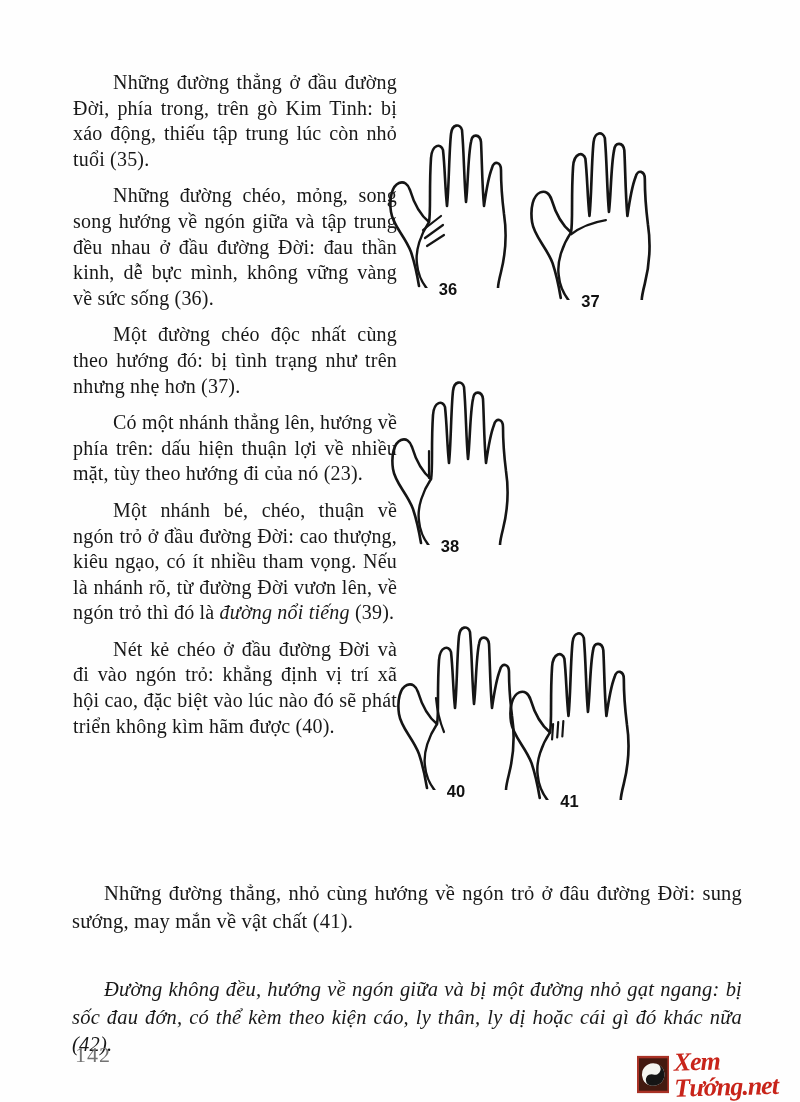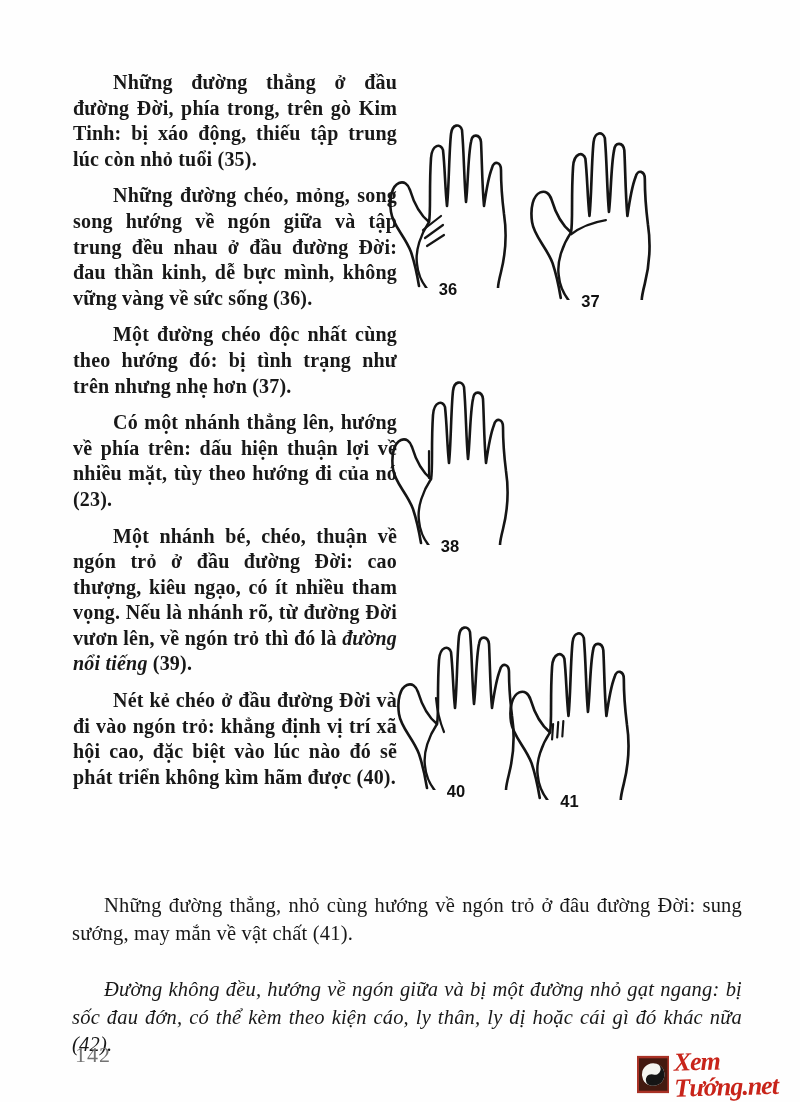--- a/index.html
+++ b/index.html
@@ -13,31 +13,30 @@
   }
   
   .text-col{
     position:absolute;left:73px;top:70px;width:324px;
   }
   .text-col p{
     margin:0 0 11px 0;
     font-size:20px;line-height:25.6px;
     text-align:justify;text-indent:40px;
     letter-spacing:.2px;
-    font-weight:bold;
   }
   .text-col em{font-style:italic;}
   
   .full-par{
     position:absolute;left:72px;width:670px;margin:0;
     font-size:20.5px;line-height:27.5px;
     text-align:justify;text-indent:32px;
     letter-spacing:.2px;
   }
-  #p7{top:880px;margin-top:12px;}
+  #p7{top:880px;}
   #p8{top:976px;font-style:italic;}
   
   .figure{position:absolute;}
   .hand-svg{display:block;}
   .fig-num{
     margin-top:-8px;
     text-align:center;
     font-family:"Liberation Sans", sans-serif;
     font-weight:700;font-size:16.5px;color:#111;
   }

